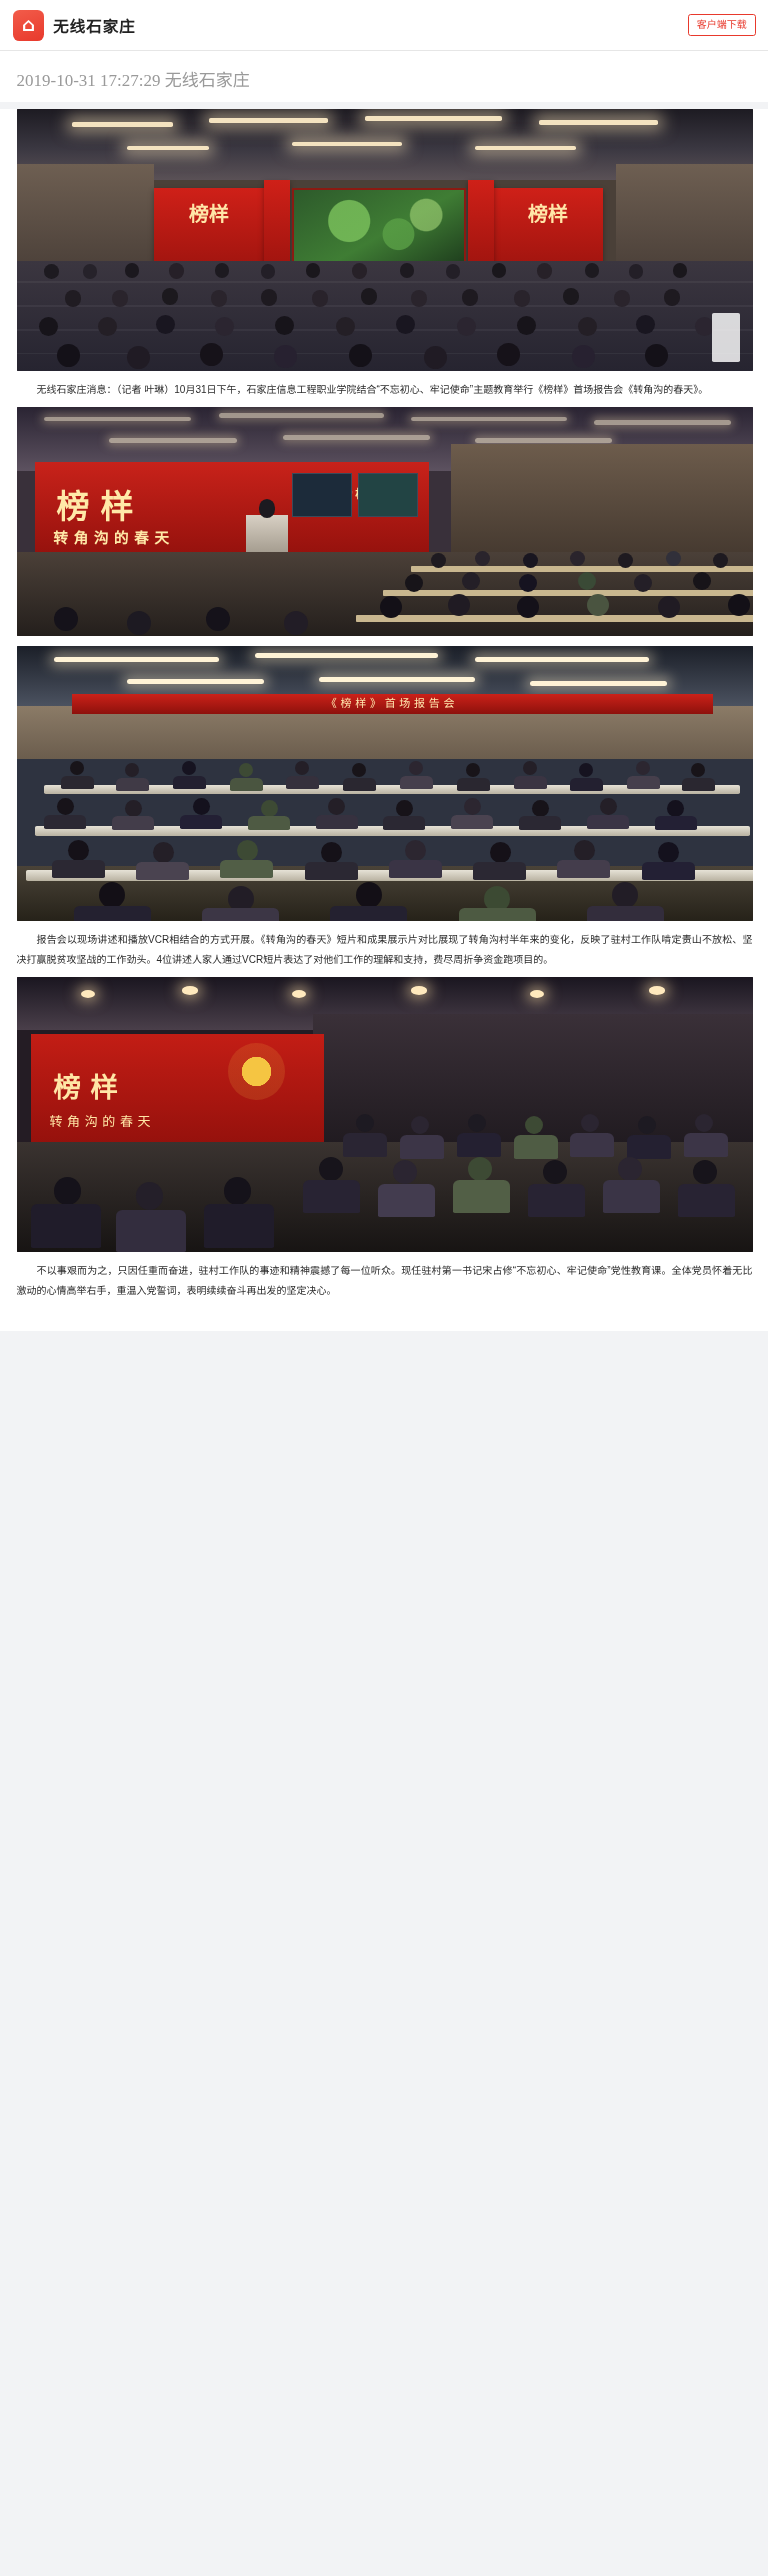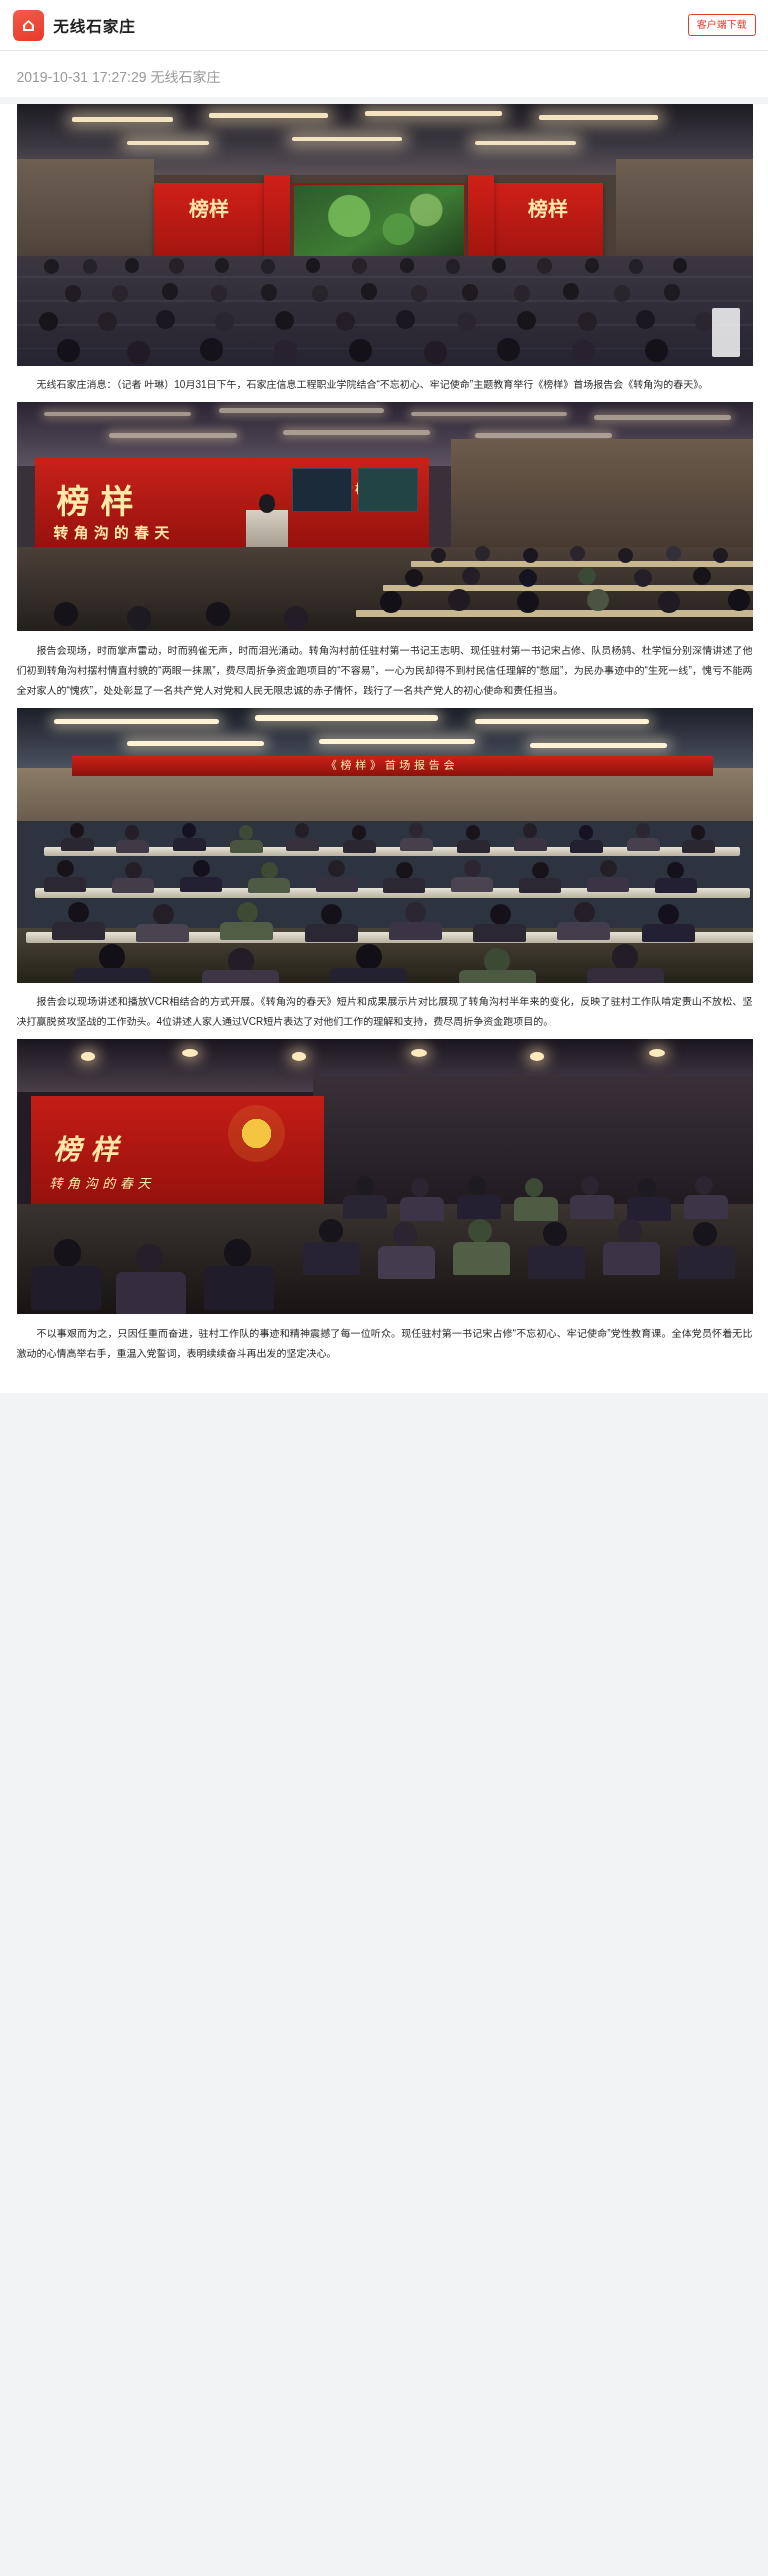--- a/index.html
+++ b/index.html
@@ -69,22 +69,23 @@
     padding: 14.7px 16.5px 11px 16.5px;
   }
   .headline {
     font-size: 17.4px;
     line-height: 1.55;
     color: #1a1a1a;
     font-weight: bold;
     margin: 0 0 9.2px 0;
   }
   .meta {
-    font-size: 14px;
+    font-size: 17px;
     color: #9a9a9a;
+    font-family: Liberation Serif, serif;
   }
 
   
   .article-body {
     background: #fff;
     padding: 0 16.5px 24px 16.5px;
   }
   .figure {
     width: 100%;
     margin: 7.3px 0 9.2px 0;
@@ -143,21 +144,21 @@
   .p3 .ceiling { left:0; top:0; width:100%; height:60px; background:linear-gradient(180deg,#1b1f28,#4b5260); }
   .p3 .tube { background:#fff3d6; height:5.5px; border-radius:2.7px; box-shadow:0 0 13px 4.6px rgba(255,238,200,.45); }
   .p3 .banner { left:55px; top:48px; width:641px; height:20px; background:linear-gradient(180deg,#cb2119,#8d110c); }
   .p3 .wall { left:0; top:60px; width:100%; height:53px; background:linear-gradient(180deg,#8b7b67,#6b5d4d); }
   .p3 .deskblock { background:linear-gradient(180deg,#e6e2d6,#b9b2a1); border-radius:1.8px; }
   .p3 .head { border-radius:50%; }
   .p3 .body { border-radius:5.5px 5.5px 1.8px 1.8px; }
   .p3 .floor { left:0; bottom:0; width:100%; height:55px; background:linear-gradient(180deg,#4a4338,#262219); }
 
   
-  .p4 { height: 275px; background:#241c24;font-style:italic; }
+  .p4 { height: 275px; background:#241c24; }
   .p4 .ceiling { left:0; top:0; width:100%; height:53px; background:linear-gradient(180deg,#1a1620,#4a3f4a); }
   .p4 .spot { background:#ffe9bd; border-radius:50%; box-shadow:0 0 13px 4.6px rgba(255,226,170,.5); }
   .p4 .backdrop { left:14.7px; top:57px; width:293px; height:137px; background:linear-gradient(180deg,#c31d15,#8a0e0a); }
   .p4 .emblem { left:211px; top:66px; width:57px; height:57px; background:radial-gradient(circle at 50% 50%, #f5c542 0 36%, rgba(245,197,66,.15) 37% 100%); border-radius:50%; }
   .p4 .podium { left:139px; top:180px; width:48px; height:59px; background:linear-gradient(180deg,#d9cfc0,#8a7f6e); }
   .p4 .rightdark { right:0; top:37px; width:440px; height:147px; background:linear-gradient(180deg,#3a3038,#1d181d); }
   .p4 .crowd { left:0; bottom:0; width:100%; height:110px; background:linear-gradient(180deg,#3a3330,#171413); }
   .p4 .head { border-radius:50%; }
   .p4 .body { border-radius:6.4px 6.4px 1.8px 1.8px; }
 </style>
@@ -318,21 +319,20 @@
         <div class="head" style="left:641px;bottom:18.3px;width:22px;height:22px;background:#201b23;"></div>
         <div class="head" style="left:711px;bottom:20px;width:22px;height:22px;background:#131017;"></div>
 
         <div class="head" style="left:37px;bottom:5.5px;width:24px;height:24px;background:#15121a;"></div>
         <div class="head" style="left:110px;bottom:1.8px;width:24px;height:24px;background:#1d1a22;"></div>
         <div class="head" style="left:189px;bottom:5.5px;width:24px;height:24px;background:#15121a;"></div>
         <div class="head" style="left:267px;bottom:1.8px;width:24px;height:24px;background:#221d26;"></div>
       </div>
     </div>
 
-    <p class="para">报告会现场，时而掌声雷动，时而鸦雀无声，时而泪光涌动。转角沟村前任驻村第一书记王志明、现任驻村第一书记宋占修、队员杨鸫、杜学恒分别深情讲述了他们初到转角沟村摆村情直村貌的“两眼一抹黑”，费尽周折争资金跑项目的“不容易”，一心为民却得不到村民信任理解的“憋屈”，为民办事迹中的“生死一线”，愧亏不能两全对家人的“愧疚”，处处彰显了一名共产党人对党和人民无限忠诚的赤子情怀，践行了一名共产党人的初心使命和责任担当。</p>
 
     <div class="figure">
       <div class="photo p3">
         <div class="ceiling"></div>
         <div class="tube" style="left:37px;top:11px;width:165px;"></div>
         <div class="tube" style="left:238px;top:7.3px;width:183px;"></div>
         <div class="tube" style="left:458px;top:11px;width:174px;"></div>
         <div class="tube" style="left:110px;top:33px;width:137px;"></div>
         <div class="tube" style="left:302px;top:31px;width:156px;"></div>
         <div class="tube" style="left:513px;top:35px;width:137px;"></div>

